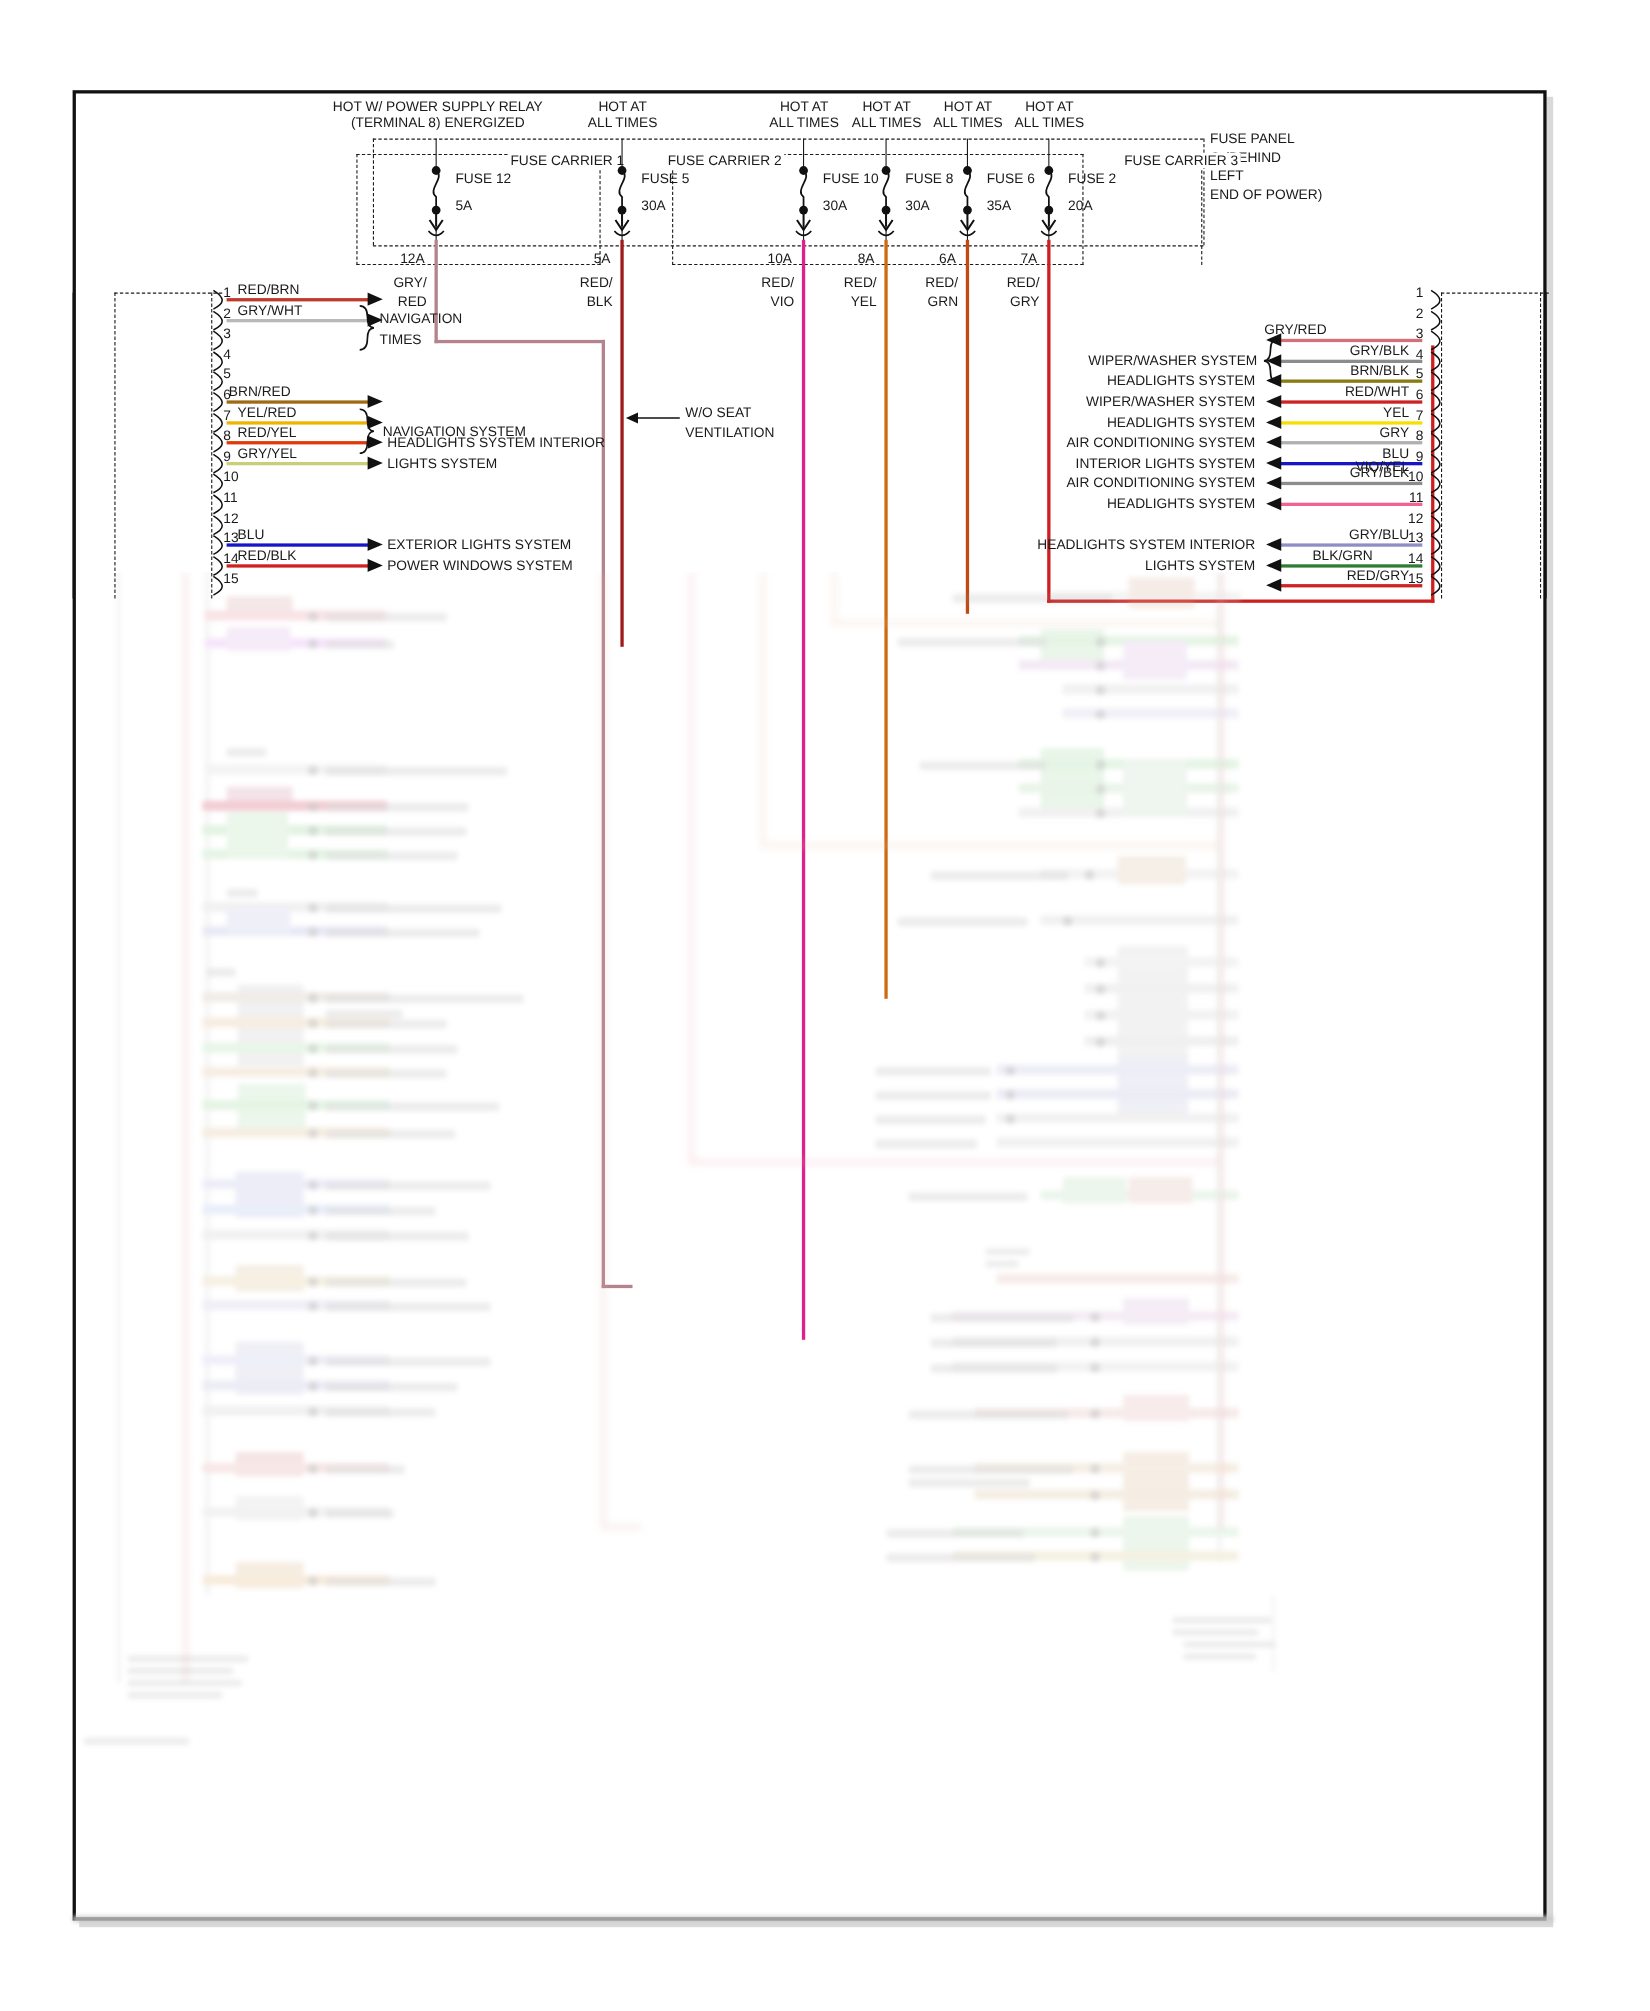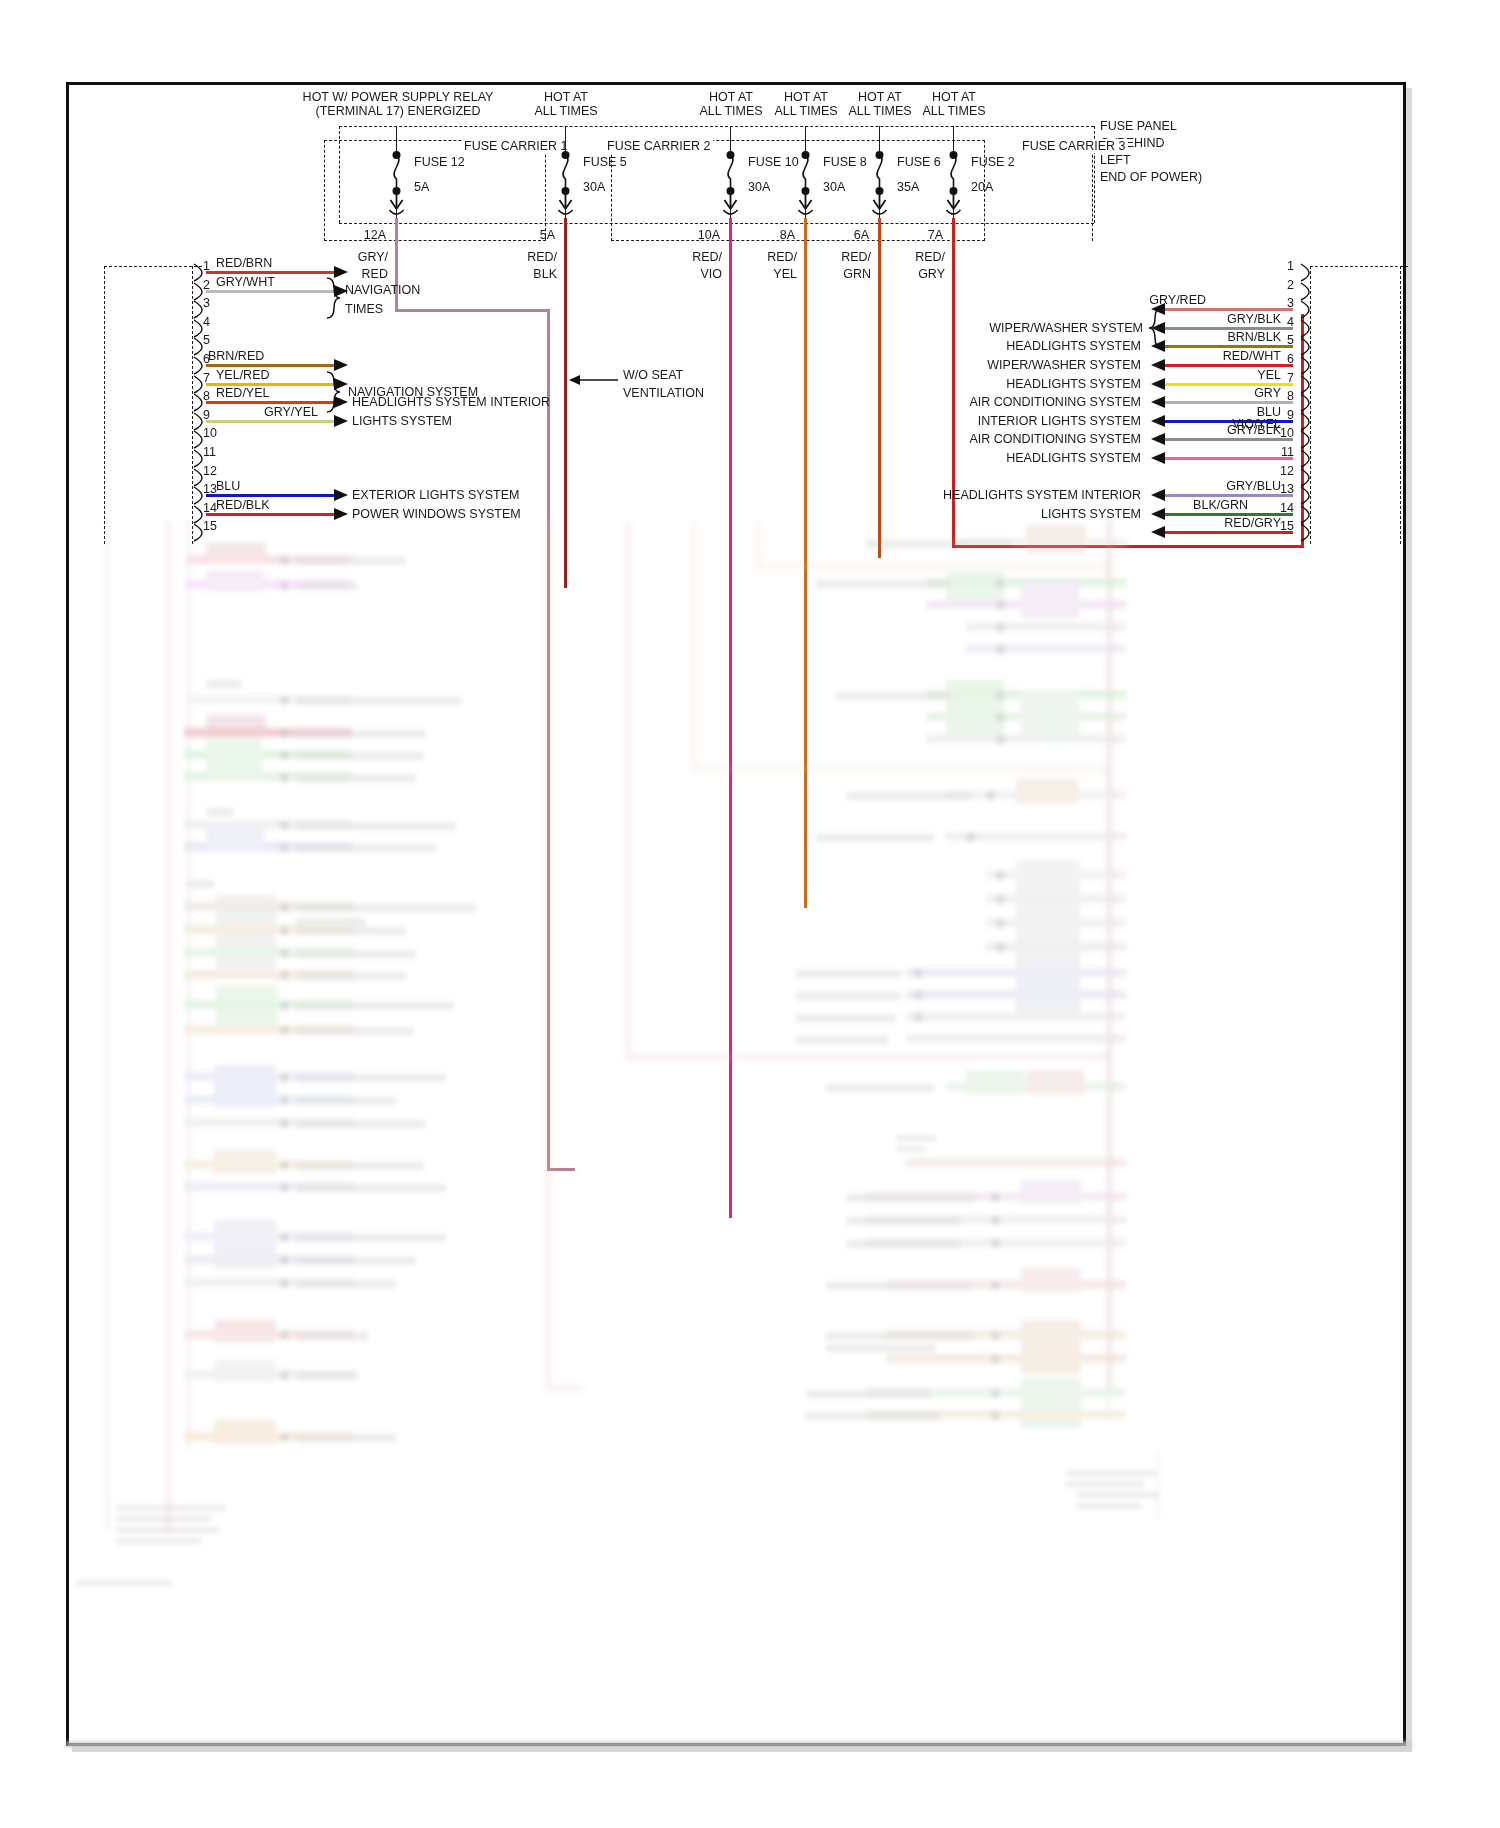--- a/index.html
+++ b/index.html
@@ -42,21 +42,21 @@
 </style>
 </head>
 <body>
 
 <div id="page">
   <div id="frame-shadow"></div>
   <div id="frame"></div>
 
   <div class="lbl c" style="left:398px;top:90px;">
     <div>HOT W/ POWER SUPPLY RELAY</div>
-    <div>(TERMINAL 17) ENERGIZED</div>
+    <div>(TERMINAL 8) ENERGIZED</div>
   </div>
   <div class="lbl c" style="left:566px;top:90px;">
     <div>HOT AT</div>
     <div>ALL TIMES</div>
   </div>
   <div class="lbl c" style="left:731px;top:90px;">
     <div>HOT AT</div>
     <div>ALL TIMES</div>
   </div>
   <div class="lbl c" style="left:806px;top:90px;">
@@ -312,21 +312,21 @@
       <div class="lbl" style="left: 216px; top: 386.2px;">RED/YEL</div>
       <svg width="16" height="14" style="position: absolute; left: 334px; top: 395.2px;">
         <path d="M0 1 L14 7 L0 13 Z" fill="#111"></path>
       </svg>
       <div class="lbl" style="left: 352px; top: 395.2px;">HEADLIGHTS SYSTEM INTERIOR</div>
       <svg width="11" height="19" viewBox="0 0 11 19" style="position: absolute; left: 193px; top: 411.8px;">
         <path d="M1 1 Q9 6 9 10 Q9 14 1 18" stroke="#111" stroke-width="1.4" fill="none"></path>
       </svg>
       <div class="num" style="left: 203px; top: 407.8px;">9</div>
       <div class="wire" style="left: 206px; top: 419.8px; width: 130px; height: 3px; background: rgb(201, 207, 120);"></div>
-      <div class="lbl" style="left: 216px; top: 404.8px; margin-left: 48px;">GRY/YEL</div>
+      <div class="lbl" style="left: 216px; top: 404.8px;">GRY/YEL</div>
       <svg width="16" height="14" style="position: absolute; left: 334px; top: 413.8px;">
         <path d="M0 1 L14 7 L0 13 Z" fill="#111"></path>
       </svg>
       <div class="lbl" style="left: 352px; top: 413.8px;">LIGHTS SYSTEM</div>
       <svg width="11" height="19" viewBox="0 0 11 19" style="position: absolute; left: 193px; top: 430.4px;">
         <path d="M1 1 Q9 6 9 10 Q9 14 1 18" stroke="#111" stroke-width="1.4" fill="none"></path>
       </svg>
       <div class="num" style="left: 203px; top: 426.4px;">10</div>
       <svg width="11" height="19" viewBox="0 0 11 19" style="position: absolute; left: 193px; top: 449px;">
         <path d="M1 1 Q9 6 9 10 Q9 14 1 18" stroke="#111" stroke-width="1.4" fill="none"></path>

